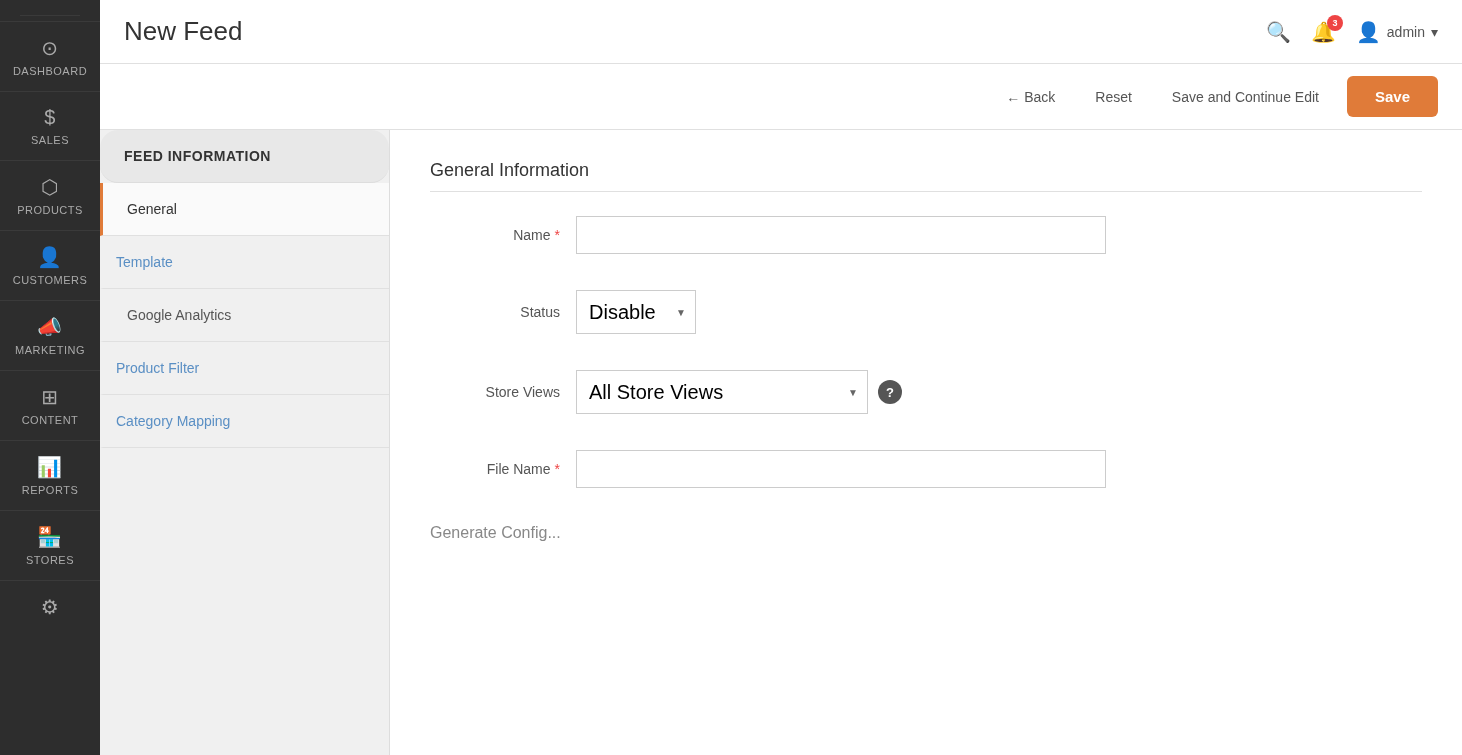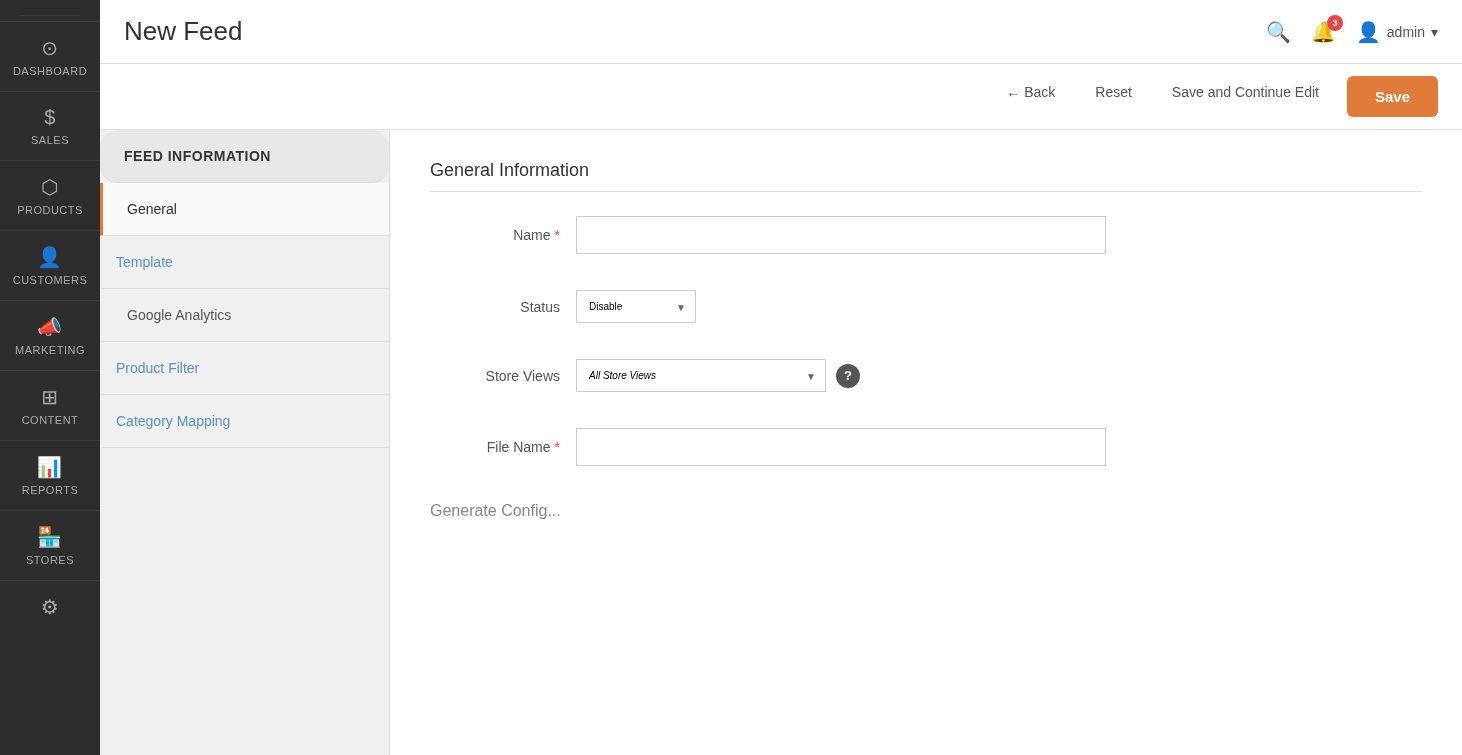--- a/index.html
+++ b/index.html
@@ -94,21 +94,21 @@
       font-size: 14px;
     }
     .user-avatar { font-size: 20px; color: #666; }
 
     
     .action-bar {
       background: #fff;
       border-bottom: 1px solid #e0e0e0;
       padding: 12px 24px;
       display: flex;
-      align-items: flex-start;
+      align-items: center;
       justify-content: flex-end;
       gap: 16px;
     }
     .btn-back, .btn-reset {
       background: none;
       border: none;
       cursor: pointer;
       font-size: 14px;
       color: #555;
       padding: 8px 12px;
@@ -218,42 +218,42 @@
       outline: none;
     }
     .form-select-wrapper {
       display: flex;
       align-items: center;
       gap: 10px;
     }
     .form-select {
       border: 1px solid #ccc;
       padding: 10px 30px 10px 12px;
-      font-size: 10px;
+      font-size: 20px;
       outline: none;
       appearance: none;
       background: #fff;
       cursor: pointer;
     }
     .select-with-arrow {
       position: relative;
       display: inline-block;
     }
     .select-with-arrow::after {
       content: '▼';
       position: absolute;
       right: 10px;
       top: 50%;
       transform: translateY(-50%);
       font-size: 10px;
       color: #666;
       pointer-events: none;
     }
     .select-status { width: 120px; }
-    .select-store { width: 250px; font-style: italic; }
+    .select-store { width: 292px; }
     .help-icon {
       width: 24px;
       height: 24px;
       background: #555;
       color: white;
       border-radius: 50%;
       display: flex;
       align-items: center;
       justify-content: center;
       font-size: 13px;

